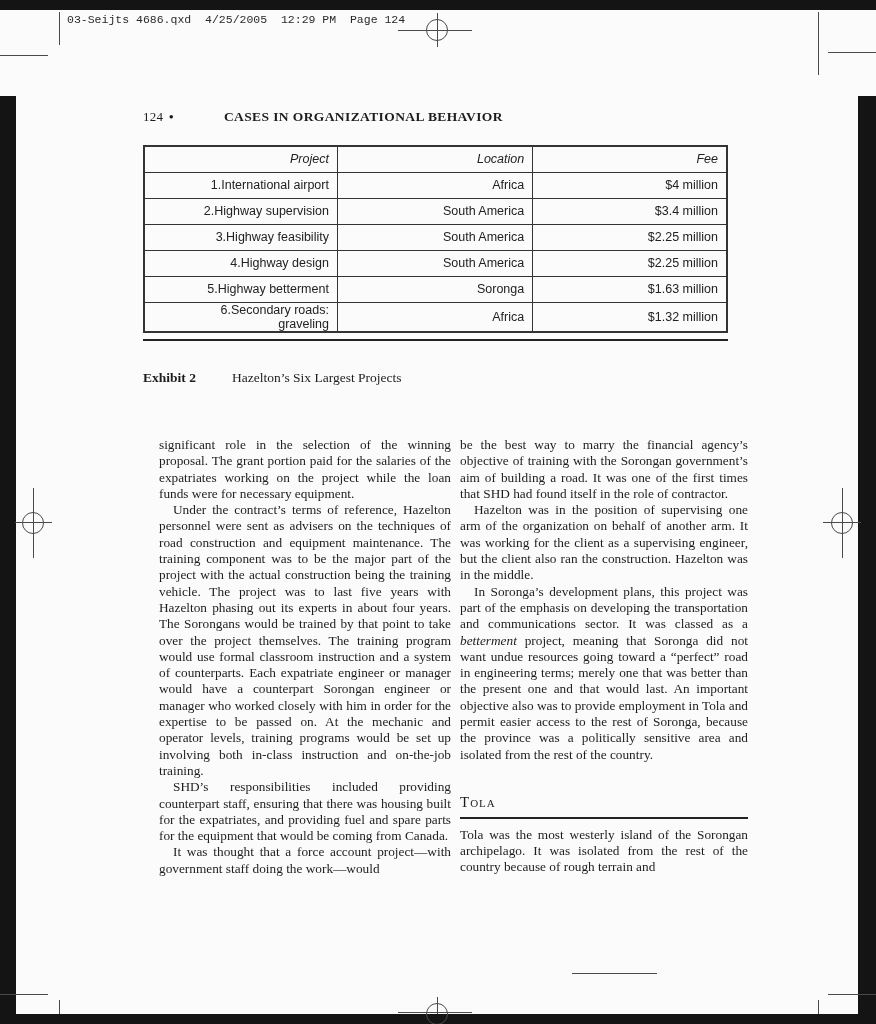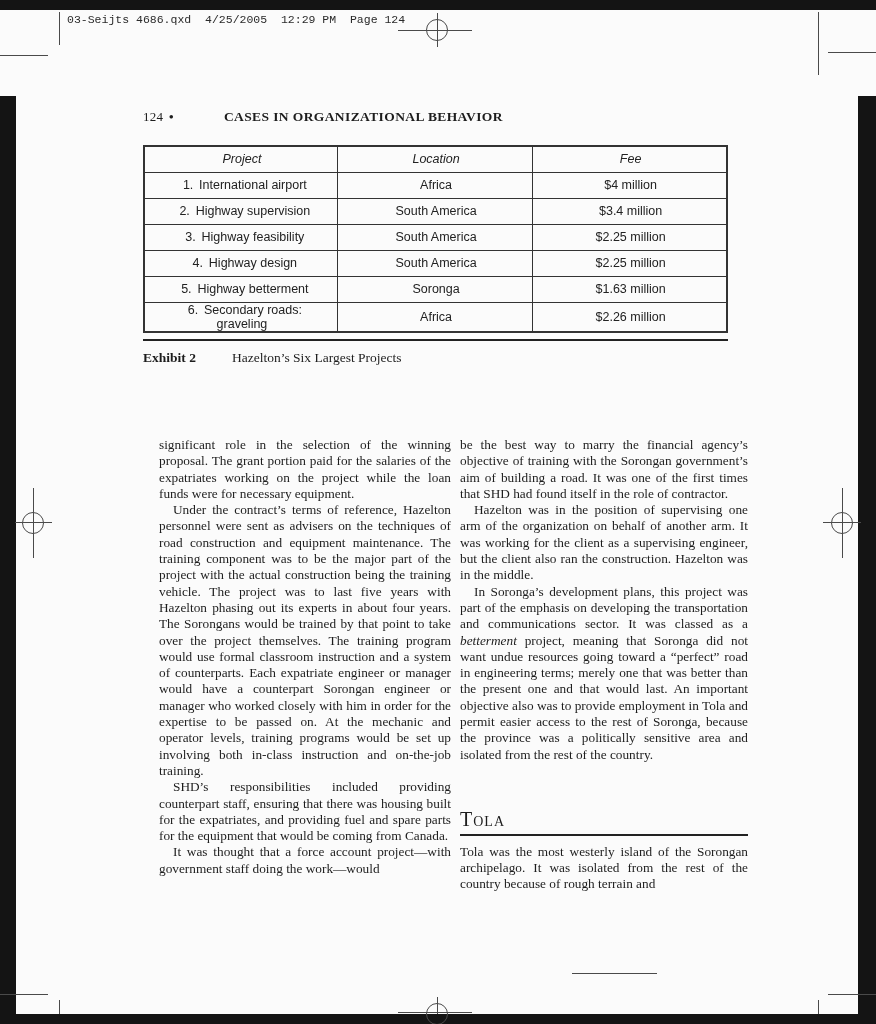--- a/index.html
+++ b/index.html
@@ -22,35 +22,35 @@
         font-size:11.5px;color:#2a2a2a;white-space:pre;}
 
   .running-head{position:absolute;left:143px;top:109px;font-size:13px;letter-spacing:.2px;}
   .running-head .bullet{margin:0 6px;font-weight:bold;}
   .rh-title{font-weight:bold;font-size:13.5px;letter-spacing:.4px;margin-left:44px;}
 
   .exhibit-table{position:absolute;left:143px;top:145px;width:585px;border-collapse:collapse;
                  font-family:"Liberation Sans","DejaVu Sans",sans-serif;font-size:12.5px;color:#222;
                  border:2px solid var(--table-border);}
   .exhibit-table th,.exhibit-table td{border:1.2px solid var(--table-border);height:26px;
-                 padding:0 8px 0 10px;text-align:center;vertical-align:middle;font-weight:normal;}
+                 padding:0 8px 0 10px;text-align:right;vertical-align:middle;font-weight:normal;}
   .exhibit-table th{font-style:italic;}
   .exhibit-table col.c1{width:194px;} .exhibit-table col.c2{width:196px;} .exhibit-table col.c3{width:195px;}
   .row-no{display:inline-block;width:22px;}
 
   .caption-rule{position:absolute;left:143px;top:339px;width:585px;height:2px;background:var(--rule);}
-  .caption{position:absolute;left:143px;top:350px;font-size:13.5px;}
+  .caption{position:absolute;left:143px;top:370px;font-size:13.5px;}
   .cap-label{display:inline-block;width:89px;font-weight:bold;}
 
   .col{position:absolute;top:437px;font-size:13.3px;line-height:16.3px;text-align:justify;}
   .col-left{left:159px;width:292px;}
   .col-right{left:460px;width:288px;}
   .body-p{margin:0;}
   .body-p.indent{text-indent:14px;}
-  .section-heading{margin-top:48px;font-weight:normal;font-size:20px;font-variant:small-caps;
+  .section-heading{margin-top:31px;font-weight:normal;font-size:15px;font-variant:small-caps;
                    letter-spacing:1px;text-align:left;}
   .heading-rule{height:1.5px;background:var(--rule);margin:7px 0 8px 0;}
 </style>
 </head>
 <body>
 
 <div class="canvas">
   <div class="paper-band"></div>
   <div class="paper"></div>
 
@@ -118,21 +118,21 @@
           <td>$2.25 million</td>
         </tr>
         <tr>
           <td><span class="row-no">5.</span><span>Highway betterment</span></td>
           <td>Soronga</td>
           <td>$1.63 million</td>
         </tr>
         <tr>
           <td><span class="row-no">6.</span><span>Secondary roads: graveling</span></td>
           <td>Africa</td>
-          <td>$2.26 million</td>
+          <td>$1.32 million</td>
         </tr>
       </tbody>
   </table>
 
   <div class="caption-rule"></div>
   <div class="caption">
     <span class="cap-label">Exhibit 2</span><span class="cap-title">Hazelton’s Six Largest Projects</span>
   </div>
 
   <div class="col col-left">

